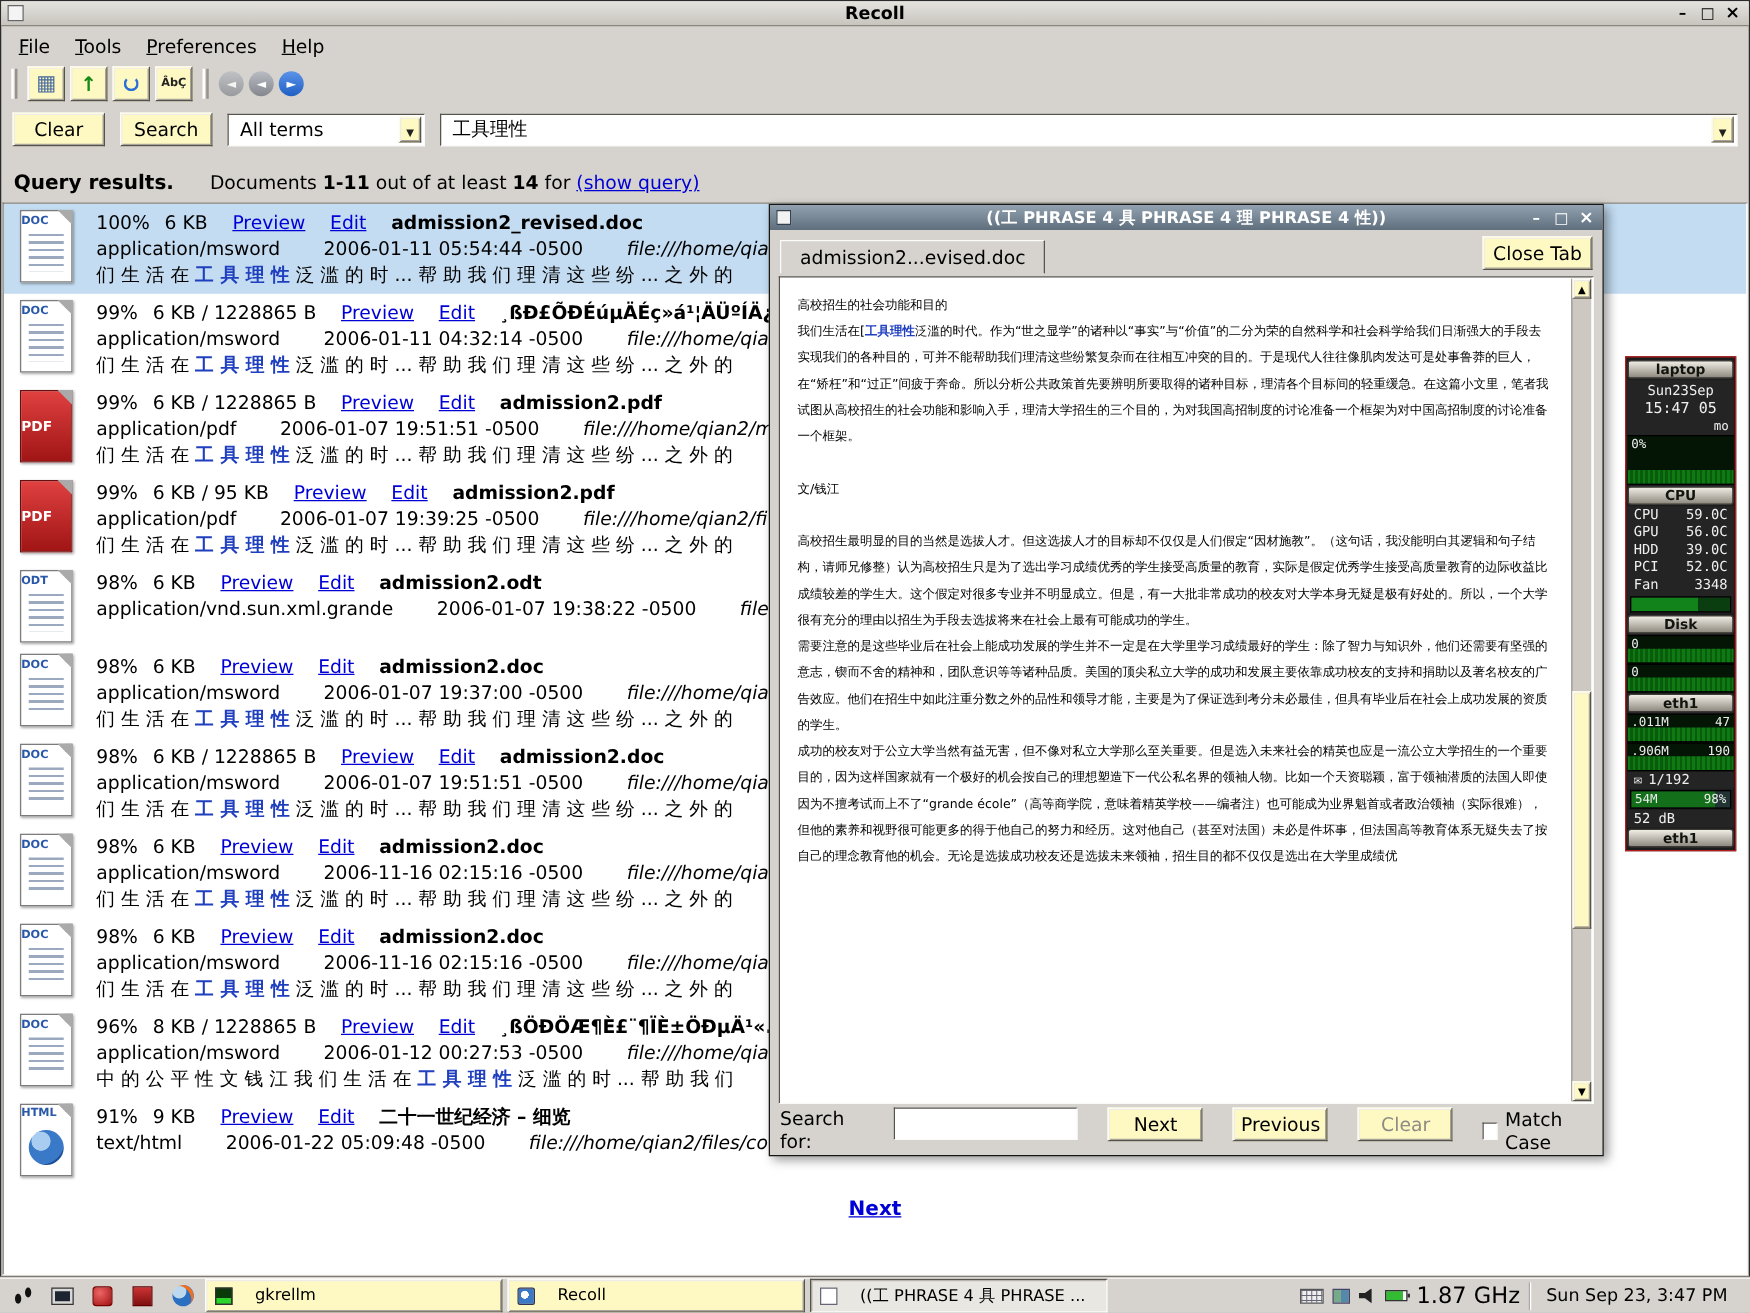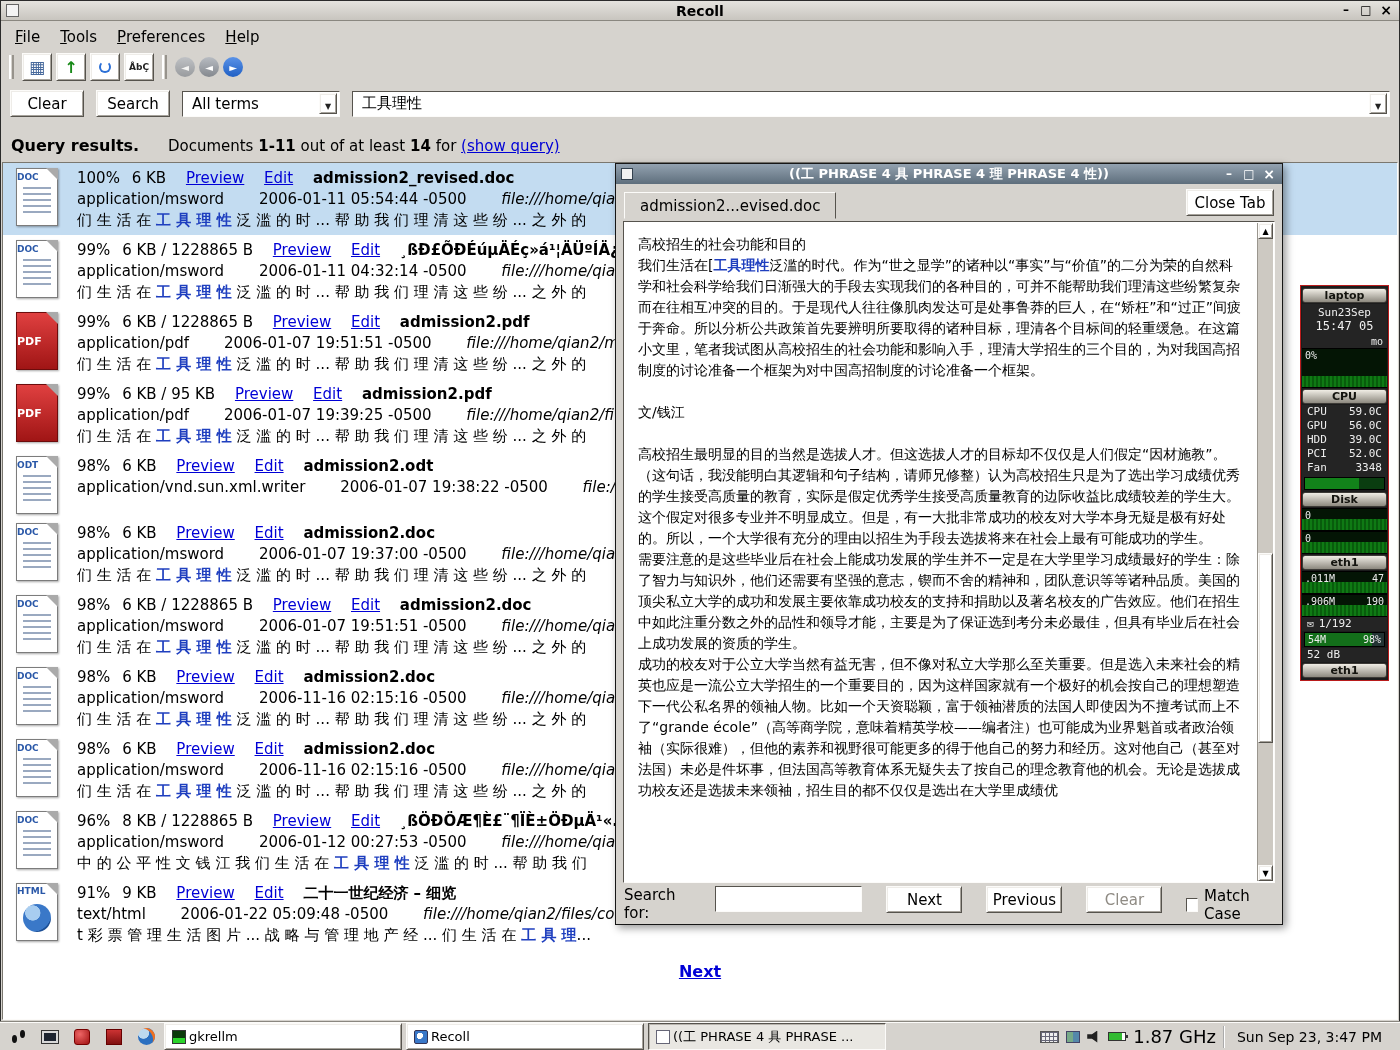--- a/index.html
+++ b/index.html
@@ -1,21 +1,21 @@
 <!DOCTYPE html>
 <html><head>
 <meta charset="utf-8">
 <style>
 * { box-sizing:border-box; margin:0; padding:0; }
 html,body { width:1400px; height:1050px; }
 body { font-family:"DejaVu Sans","Liberation Sans",sans-serif; font-size:15px; color:#000;
        background:#9a9894; position:relative; overflow:hidden; }
 
 
-.raised { background:#ffffff; border:1px solid; border-color:#fcfbf9 #56534d #56534d #fcfbf9;
+.raised { background:#fef9c3; border:1px solid; border-color:#fcfbf9 #56534d #56534d #fcfbf9;
           box-shadow:inset 1px 1px 0 #eeece8, inset -1px -1px 0 #a7a39c; }
 
 
 #main-window { position:absolute; left:0; top:0; width:1400px; height:1022px;
   background:#d6d3ce; border:1px solid #2b2b2b; display:flex; flex-direction:column; }
 
 .titlebar { flex:none; height:20px; display:flex; align-items:center; padding:0 5px;
   background:linear-gradient(180deg,#e5e3de,#c8c5bf); border-bottom:1px solid #8a8780; position:relative; }
 .title-text { position:absolute; left:0; right:0; text-align:center; font-weight:bold; font-size:14px; }
 .win-icon { width:13px; height:13px; background:#f4f4f4; border:1px solid #666; z-index:1; }
@@ -98,21 +98,21 @@
 .pv-icon { width:12px; height:12px; background:#f2f2f2; border:1px solid #33414e; z-index:1; }
 .pv-controls { margin-left:auto; display:flex; gap:4px; z-index:1; }
 .pv-controls .wc { color:#fff; }
 .pv-tabrow { flex:none; height:34px; display:flex; align-items:flex-end; padding:4px 8px 0 8px; }
 .pv-tab { height:27px; padding:0 15px; display:flex; align-items:center; background:#d6d3ce;
   border:1px solid; border-color:#fcfbf9 #56534d transparent #fcfbf9; position:relative; top:1px; font-size:15px; }
 .close-tab-btn { margin-left:auto; height:27px; min-width:88px; display:flex; align-items:center;
   justify-content:center; margin-bottom:2px; }
 .pv-body { flex:1; margin:3px 7px; position:relative; background:#fff; border:1px solid;
   border-color:#56534d #fcfbf9 #fcfbf9 #56534d; padding:12px 32px 0 14px; overflow:hidden;
-  font-size:14px; line-height:21px; }
+  font-size:10px; line-height:21px; }
 .pv-para { min-height:21px; }
 .pv-para.gap { margin-bottom:21px; }
 .hl { color:#1f3fbf; font-weight:bold; }
 .pv-scrollbar { position:absolute; top:1px; right:1px; bottom:1px; width:16px; background:#cdc9c2;
   border-left:1px solid #9a968e; }
 .sb-btn { position:absolute; left:0; right:0; height:16px; display:flex; align-items:center; justify-content:center; }
 .sb-up { top:0; } .sb-down { bottom:0; }
 .sb-up::before { content:"▲"; font-size:8px; } .sb-down::before { content:"▼"; font-size:8px; }
 .sb-thumb { position:absolute; left:0; right:0; top:330px; height:190px; }
 .pv-bottombar { flex:none; height:38px; display:flex; gap:24px; padding:0 8px; }
@@ -159,21 +159,21 @@
   background:#111; left:1px; top:6px; box-shadow:8px -5px 0 #111; }
 .ico-terminal { width:18px; height:14px; background:#d8d8d8; border:1px solid #333; }
 .ico-terminal::before { content:""; display:block; margin:2px; height:8px; background:#1d2430; }
 .ico-red1 { width:16px; height:16px; border-radius:3px; border:1px solid #700;
   background:radial-gradient(circle at 35% 30%, #ee6666, #a01111); }
 .ico-red2 { width:16px; height:16px; border:1px solid #600; background:linear-gradient(180deg,#cc3333,#801010); }
 .ico-firefox { width:17px; height:17px; border-radius:50%; position:relative;
   background:radial-gradient(circle at 32% 30%, #bcd8ee 0 32%, #2b6fc0 36% 100%); }
 .ico-firefox::after { content:""; position:absolute; inset:0; border-radius:50%;
   border-right:3px solid #f07020; transform:rotate(-35deg); }
-.task-btn { width:238px; height:27px; display:flex; align-items:center; gap:3px; padding:0 7px; font-size:13px; }
+.task-btn { width:238px; height:27px; display:flex; align-items:center; gap:18px; padding:0 7px; font-size:13px; }
 .task-btn.active { background:#e9e7e2; border-color:#56534d #fcfbf9 #fcfbf9 #56534d;
   box-shadow:inset 1px 1px 0 #b9b5ae; }
 .tb-icon { width:14px; height:14px; flex:none; }
 .tb-icon.gk { background:#0a3a0a; border:1px solid #333;
   background-image:linear-gradient(180deg,transparent 60%, #2bd42b 60%); }
 .tb-icon.rc { background:radial-gradient(circle at 40% 40%, #fff 0 30%, #3a78c8 32% 100%); border:1px solid #335; border-radius:2px; }
 .tb-icon.pv { background:#fff; border:1px solid #667; }
 .tb-label { overflow:hidden; text-overflow:ellipsis; white-space:nowrap; }
 .spacer { flex:1; }
 .tray { display:flex; align-items:center; gap:7px; padding-right:4px; }
@@ -377,21 +377,21 @@
     </div>
     <div class="rtext">
       <div class="rline1">
         <span class="rscore">98%</span>
         <span class="rsize">6 KB</span>
         <span class="rlink rpreview">Preview</span>
         <span class="rlink redit">Edit</span>
         <span class="rtitle">admission2.odt</span>
       </div>
       <div class="rline2">
-        <span class="rmime">application/vnd.sun.xml.writer</span>
+        <span class="rmime">application/vnd.sun.xml.grande</span>
         <span class="rdate">2006-01-07 19:38:22 -0500</span>
         <span class="rurl">file:/</span>
       </div>
 
     </div>
   </div>
         <div class="result-row">
     <div class="ricon icon-doc">
       <div class="page">
         <span class="ricon-label">DOC</span>
@@ -528,23 +528,20 @@
         <span class="rscore">91%</span>
         <span class="rsize">9 KB</span>
         <span class="rlink rpreview">Preview</span>
         <span class="rlink redit">Edit</span>
         <span class="rtitle">二十一世纪经济 – 细览</span>
       </div>
       <div class="rline2">
         <span class="rmime">text/html</span>
         <span class="rdate">2006-01-22 05:09:48 -0500</span>
         <span class="rurl">file:///home/qian2/files/co</span>
-      </div>
-      <div class="rline3">
-        <span class="sn-pre">t 彩 票 管 理 生 活 图 片 ... 战 略 与 管 理 地 产 经 ... 们 生 活 在 </span><span class="sn-hl">工 具 理</span><span class="sn-post">...</span>
       </div>
     </div>
   </div>
       </div>
     <div class="next-wrap">
       <span class="link">Next</span>
     </div>
   </div>
 </div>
 

